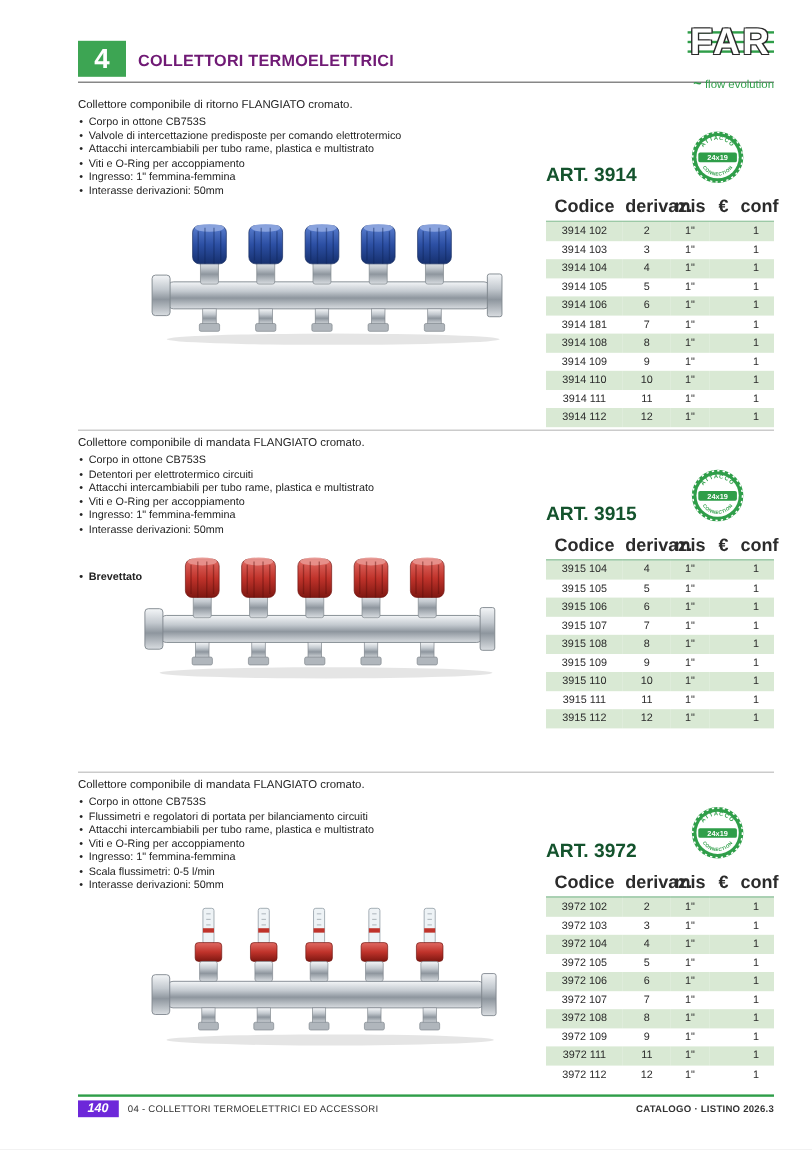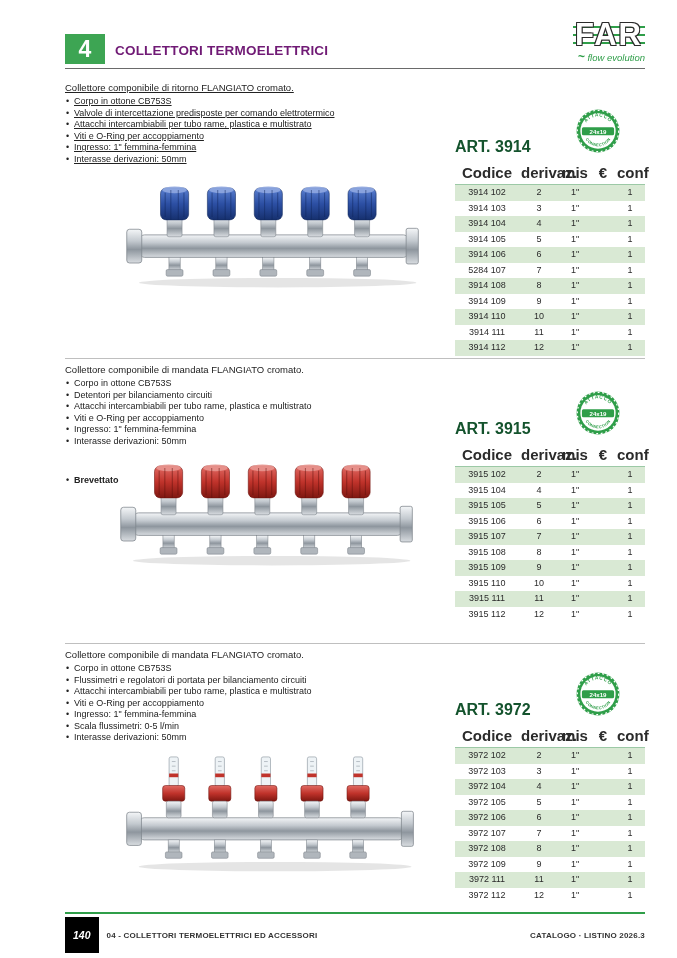--- a/index.html
+++ b/index.html
@@ -9,26 +9,26 @@
   
   .header{position:absolute;left:65px;top:34px;width:580px;height:34px;border-bottom:1px solid #6a6a6a;}
   .chapter-box{position:absolute;left:0;top:0;width:40px;height:30px;background:#3da553;color:#fff;
                display:flex;align-items:center;justify-content:center;font-size:23px;font-weight:bold;}
   .page-title{position:absolute;left:50px;top:9px;font-size:13.5px;font-weight:bold;letter-spacing:.2px;color:#701a75;}
   .logo{position:absolute;right:0;top:-14px;width:96px;text-align:right;}
   .far-word{display:inline-block;font-size:31px;line-height:30px;font-weight:800;letter-spacing:2px;color:#fff;
             text-shadow:-1px -1px 0 #2b2b2b,1px -1px 0 #2b2b2b,-1px 1px 0 #2b2b2b,1px 1px 0 #2b2b2b;
             background-image:linear-gradient(#2f9e49,#2f9e49),linear-gradient(#2f9e49,#2f9e49),linear-gradient(#2f9e49,#2f9e49);
             background-size:100% 2px;background-position:0 6px,0 14px,0 22px;background-repeat:no-repeat;padding:0 2px;}
-  .tagline{font-size:9.5px;font-style:italic;color:#2f9e49;margin-top:0;}
+  .tagline{font-size:9.5px;color:#2f9e49;margin-top:12px;}
   .tagline .swoosh{font-weight:bold;font-size:12px;}
 
   
   .section{position:absolute;left:65px;width:580px;}
-  #s1{top:80px;height:278px;text-decoration:underline;} #s2{top:362px;height:281px;} #s3{top:647px;height:264px;}
+  #s1{top:80px;height:278px;} #s2{top:362px;height:281px;} #s3{top:647px;height:264px;}
   .divider{position:absolute;left:65px;width:580px;border-top:1px solid #bfbfbf;}
   #d1{top:358px;} #d2{top:643px;}
   .desc{margin:2px 0 3px 0;font-size:9.5px;color:#222;}
   .bullets{margin:0;padding:0;list-style:none;font-size:9px;line-height:11.5px;color:#222;width:375px;}
   .bullets li{position:relative;padding-left:9px;}
   .bullets li::before{content:"•";position:absolute;left:1px;top:0;}
   #s2 .bullets li:last-child{font-weight:bold;margin-top:28px;}
   .img{position:absolute;}
   #s1 .img{left:58px;top:92px;width:300px;height:122px;}
   #s2 .img{left:52px;top:88px;width:300px;height:122px;}
@@ -42,22 +42,22 @@
   .art{margin:30px 0 5px 0;font-size:16px;font-weight:bold;color:#14532d;}
   table{border-collapse:collapse;table-layout:fixed;width:190px;font-size:9px;color:#2b2b2b;}
   col.c-cod{width:64px;} col.c-der{width:40px;} col.c-mis{width:32px;} col.c-eur{width:24px;} col.c-conf{width:30px;}
   th{font-weight:bold;text-align:center;padding:3px 2px;border-bottom:1px solid #9cc9a6;font-size:15px;}
   td{text-align:center;padding:3px 2px;line-height:9.5px;}
   tbody tr:nth-of-type(odd){background:#d9e9d4;}
 
   
   .footer{position:absolute;left:65px;top:912px;width:580px;border-top:2px solid #2f9e49;padding-top:3px;
           display:flex;align-items:center;gap:8px;}
-  .page-num{background:#000000;color:#fff;font-weight:bold;font-style:italic;font-size:10.5px;padding:12px 8px;}
-  .footer-left{flex:1;font-size:8px;font-weight:bold;color:#333;letter-spacing:.2px;}
+  .page-num{background:#6d28d9;color:#fff;font-weight:bold;font-style:italic;font-size:10.5px;padding:1px 8px;}
+  .footer-left{flex:1;font-size:8px;font-weight:normal;color:#333;letter-spacing:.2px;}
   .footer-right{font-size:8px;font-weight:bold;color:#333;letter-spacing:.2px;}
 </style>
 </head>
 <body>
 
 <div class="page">
 
   <div class="header">
     <div class="chapter-box">4</div>
     <div class="page-title">COLLETTORI TERMOELETTRICI</div>
@@ -182,21 +182,21 @@
 
             <tr>
               <td>3914 106</td>
               <td>6</td>
               <td>1"</td>
               <td></td>
               <td>1</td>
             </tr>
 
             <tr>
-              <td>5284 107</td>
+              <td>3914 181</td>
               <td>7</td>
               <td>1"</td>
               <td></td>
               <td>1</td>
             </tr>
 
             <tr>
               <td>3914 108</td>
               <td>8</td>
               <td>1"</td>
@@ -240,21 +240,21 @@
     </div>
   </div>
 
   <div class="divider" id="d1"></div>
 
   <div class="section" id="s2">
     <p class="desc">Collettore componibile di mandata FLANGIATO cromato.</p>
     <ul class="bullets">
 
     <li>Corpo in ottone CB753S</li>
-        <li>Detentori per bilanciamento circuiti</li>
+        <li>Detentori per elettrotermico circuiti</li>
         <li>Attacchi intercambiabili per tubo rame, plastica e multistrato</li>
         <li>Viti e O-Ring per accoppiamento</li>
         <li>Ingresso: 1" femmina-femmina</li>
         <li>Interasse derivazioni: 50mm</li>
         <li>Brevettato</li>
       </ul>
     <div class="img">
       <svg viewBox="0 0 320 120">
         <defs>
           <linearGradient id="chrome2" x1="0" y1="0" x2="0" y2="1">
@@ -317,27 +317,20 @@
           <tr>
             <th>Codice</th>
             <th>derivaz.</th>
             <th>mis</th>
             <th>€</th>
             <th>conf</th>
           </tr>
         </thead>
         <tbody>
 
-            <tr>
-              <td>3915 102</td>
-              <td>2</td>
-              <td>1"</td>
-              <td></td>
-              <td>1</td>
-            </tr>
 
 
             <tr>
               <td>3915 104</td>
               <td>4</td>
               <td>1"</td>
               <td></td>
               <td>1</td>
             </tr>
 

